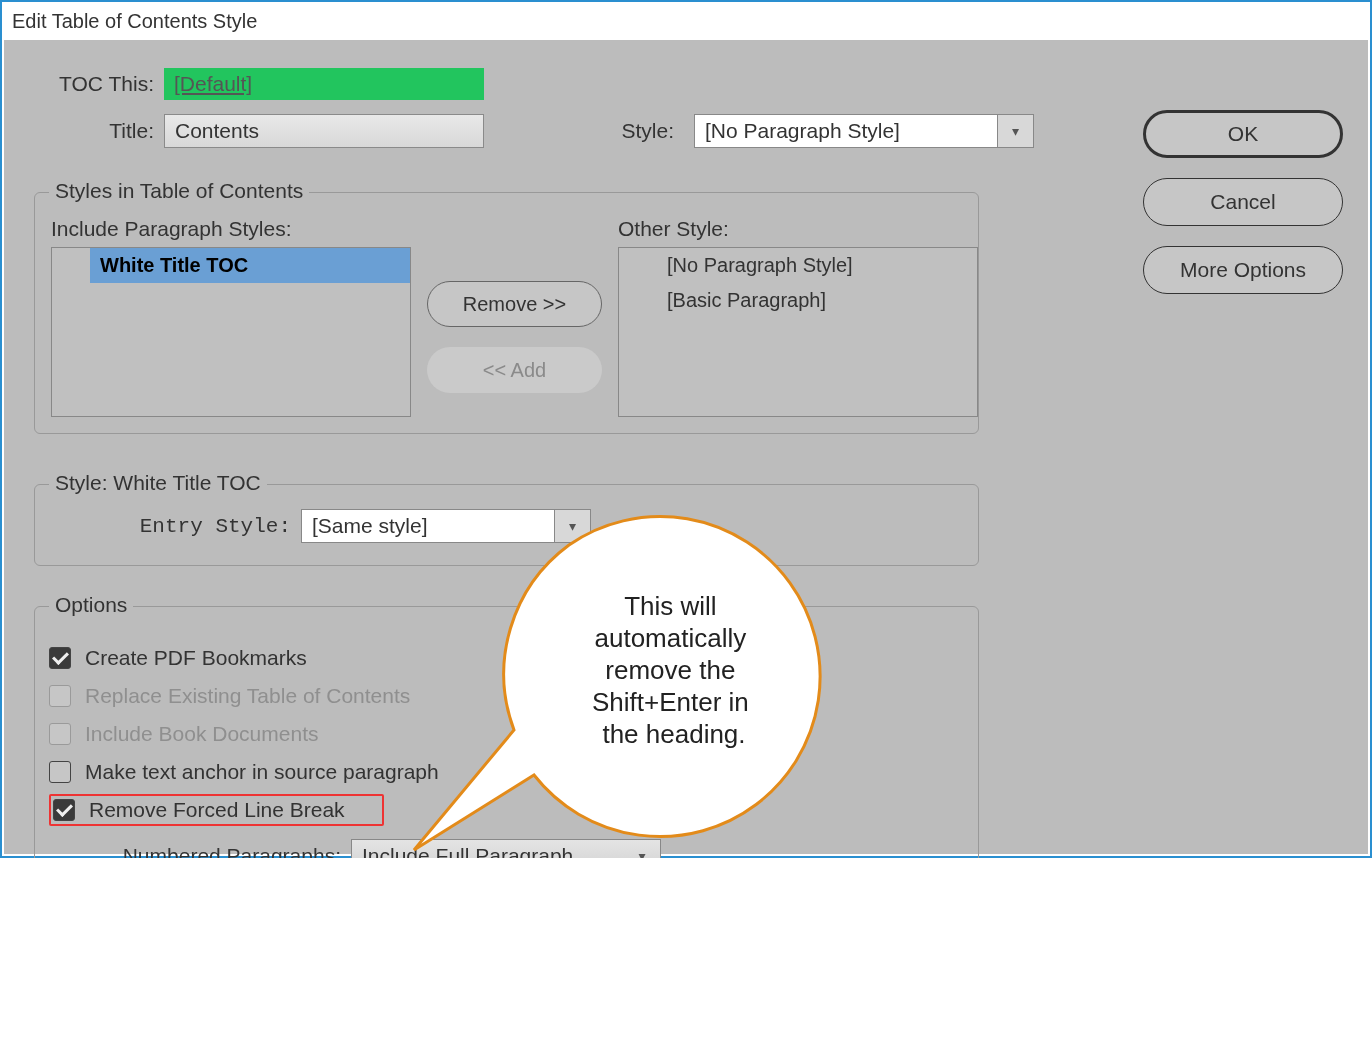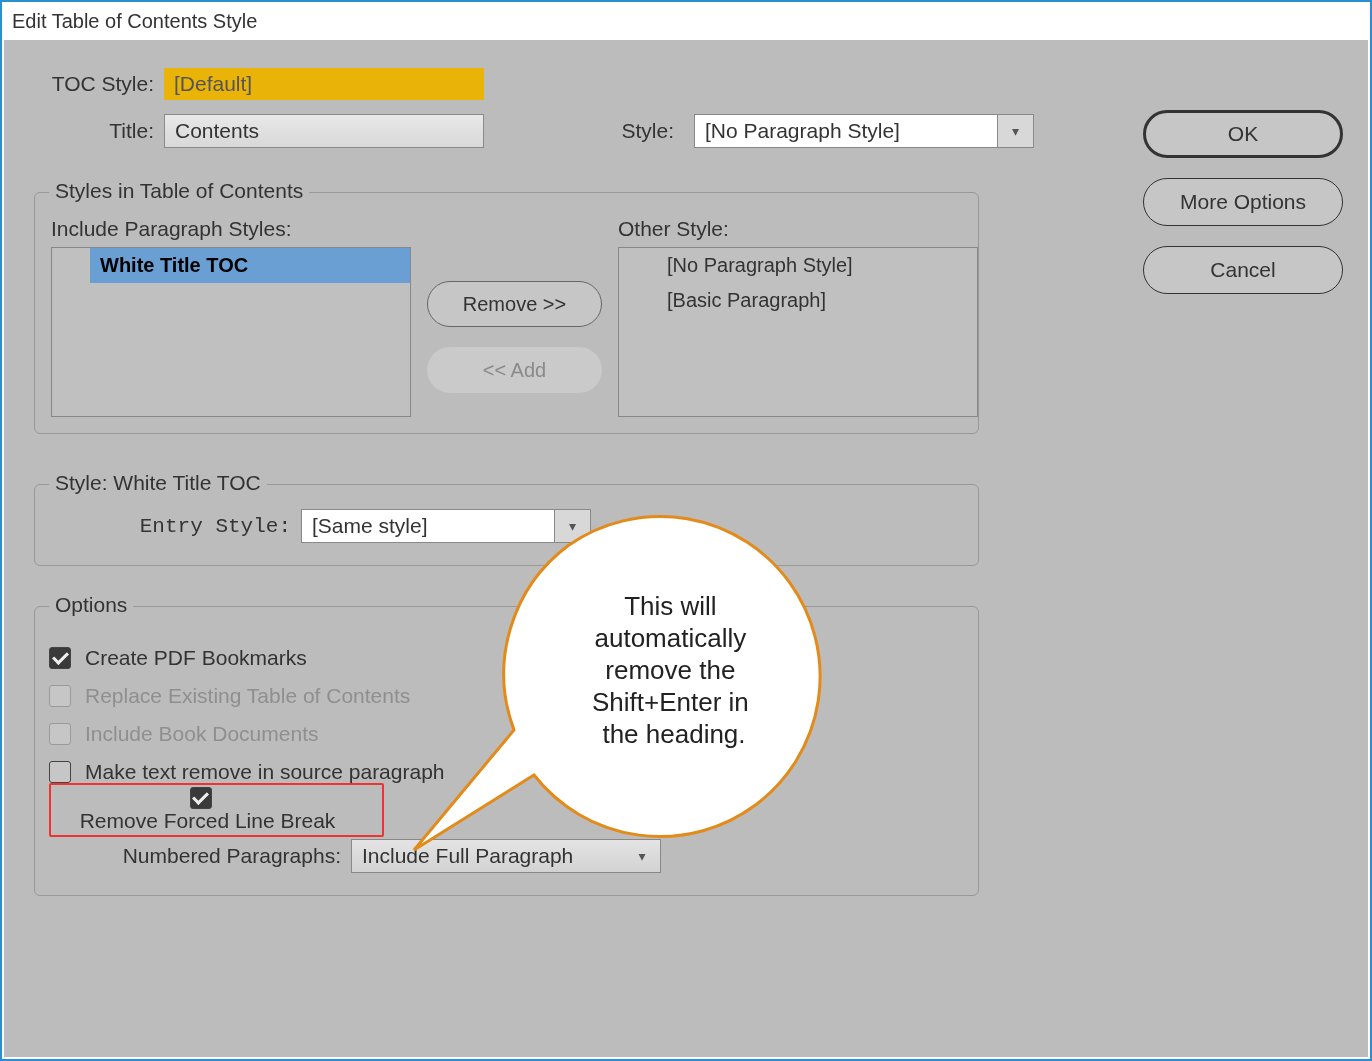--- a/index.html
+++ b/index.html
@@ -5,21 +5,21 @@
   * { box-sizing: border-box; }
   body {
     margin: 0;
     font-family: Arial, sans-serif;
     font-size: 21px;
     background: #fff;
     color: #333;
   }
   .window {
     width: 1372px;
-    height: 1061px;
+    height: 858px;
     border: 2px solid #2a8fd0;
     background: #fff;
     position: relative;
   }
   .titlebar {
     height: 38px;
     background: #fff;
     display: flex;
     align-items: center;
     padding: 0 10px;
@@ -29,26 +29,27 @@
   .body-area {
     position: absolute;
     top: 38px; left: 2px; right: 2px; bottom: 2px;
     background: #bcbcbc;
     padding: 28px 20px 20px 30px;
   }
   .row { display: flex; align-items: center; }
   .lbl { text-align: right; padding-right: 10px; color: #333; }
   .toc-style-row .lbl { width: 130px; }
   .toc-style-val {
-    background: #eab308;
+    background: #22c55e;
     width: 320px;
     height: 32px;
     line-height: 32px;
     padding: 0 10px;
     color: #555;
+    text-decoration: underline;
   }
   .title-row { margin-top: 14px; }
   .title-row .lbl { width: 130px; }
   .title-input {
     width: 320px;
     height: 34px;
     background: linear-gradient(#e8e8e8,#d8d8d8);
     border: 1px solid #8a8a8a;
     padding: 0 10px;
     font-size: 21px;
@@ -230,38 +231,38 @@
 <body>
 
 <div class="window">
   <div class="titlebar">
     <span>Edit Table of Contents Style</span>
   </div>
 
   <div class="body-area">
 
     <div class="row toc-style-row">
-      <div class="lbl">TOC Style:</div>
+      <div class="lbl">TOC This:</div>
       <div class="toc-style-val">[Default]</div>
     </div>
 
     <div class="row title-row">
       <div class="lbl">Title:</div>
       <input class="title-input" value="Contents" style="">
       <div class="lbl style-lbl">Style:</div>
       <div class="select-wrap style-select">
         <div class="sel-text">[No Paragraph Style]</div>
         <div class="sel-btn">▾</div>
       </div>
     </div>
 
     <div class="right-col">
       <div class="pill-btn thick">OK</div>
+      <div class="pill-btn thin">Cancel</div>
       <div class="pill-btn thin">More Options</div>
-      <div class="pill-btn thin">Cancel</div>
     </div>
 
     <div class="fieldset">
       <div class="legend">Styles in Table of Contents</div>
       <div class="styles-grid">
         <div>
           <div class="col-label">Include Paragraph Styles:</div>
           <div class="listbox">
             <div class="item selected">White Title TOC</div>
           </div>
@@ -304,24 +305,24 @@
         <div class="cb-row disabled">
           <span class="cb disabled"></span>
           <span>Replace Existing Table of Contents</span>
         </div>
         <div class="cb-row disabled">
           <span class="cb disabled"></span>
           <span>Include Book Documents</span>
         </div>
         <div class="cb-row">
           <span class="cb"></span>
-          <span>Make text remove in source paragraph</span>
+          <span>Make text anchor in source paragraph</span>
         </div>
         <div class="cb-row">
-          <div class="highlight-red" style="display:flex;align-items:center;flex-direction:column;">
+          <div class="highlight-red" style="display:flex;align-items:center;">
             <span class="cb checked"></span>
             <span>Remove Forced Line Break</span>
           </div>
         </div>
 
         <div class="num-para-row">
           <div class="lbl">Numbered Paragraphs:</div>
           <div class="num-para-select">
             <div class="sel-text" style="line-height:32px;padding:0 10px;flex:1;">Include Full Paragraph</div>
             <div class="sel-btn" style="width:36px;display:flex;align-items:center;justify-content:center;font-size:14px;color:#555;">▾</div>

